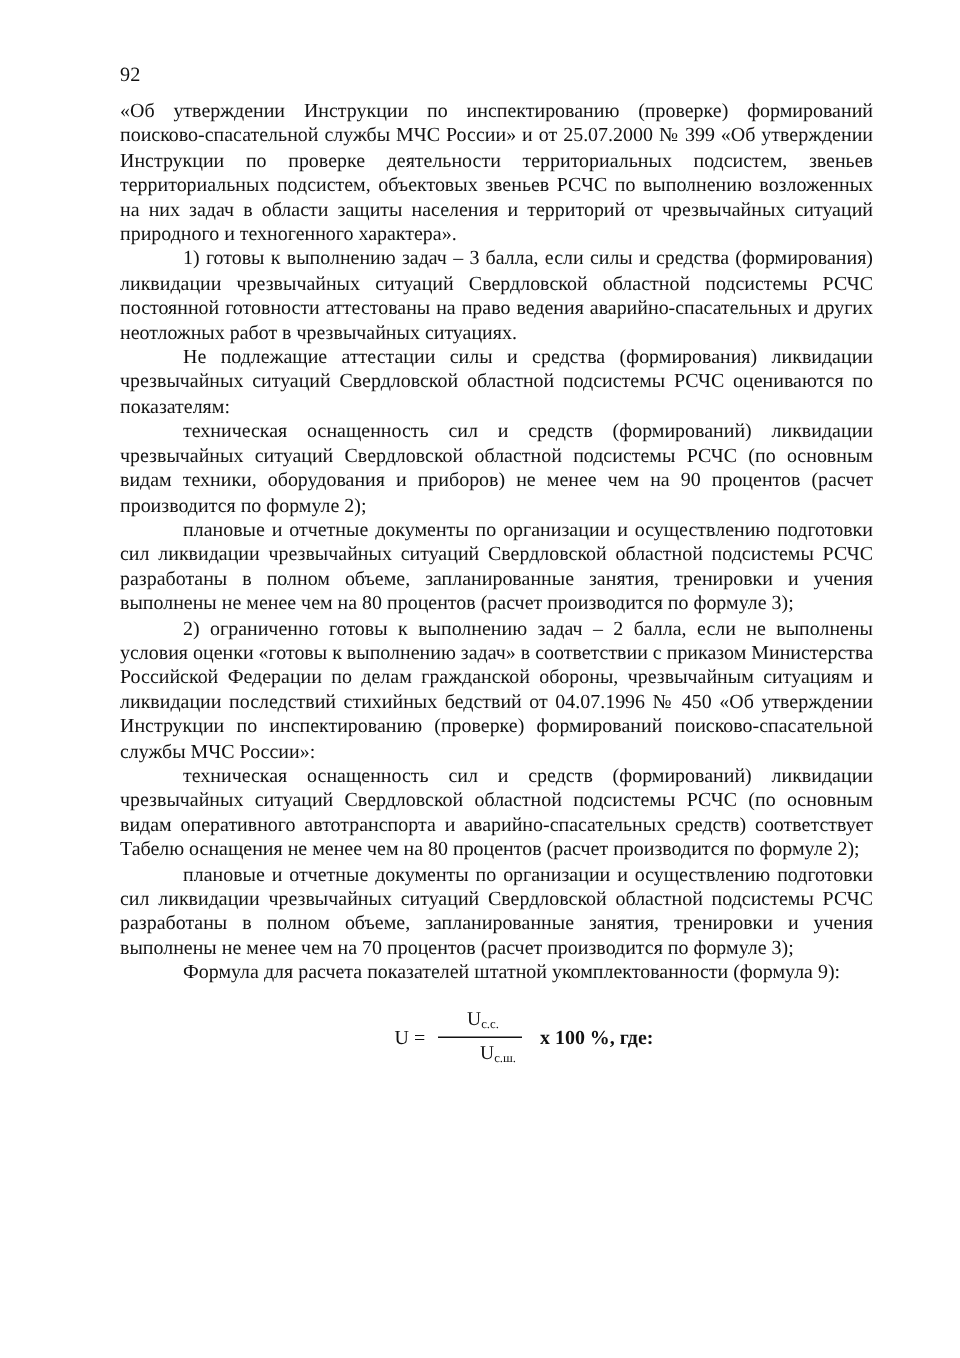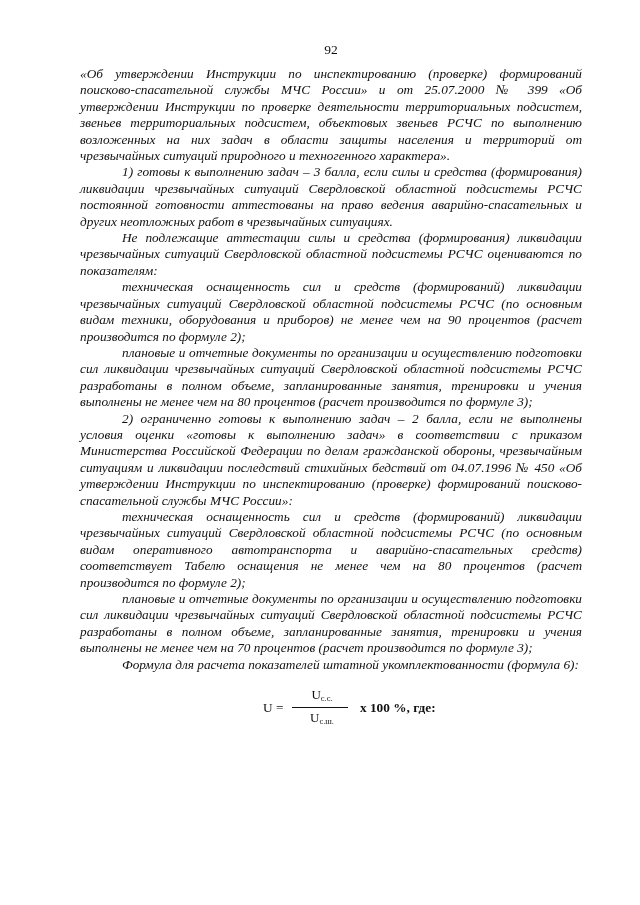--- a/index.html
+++ b/index.html
@@ -2,49 +2,49 @@
 <html><head>
   <meta charset="utf-8">
   <style>
     html, body { margin: 0; padding: 0; background: #ffffff; }
     body { width: 640px; height: 905px; position: relative; overflow: hidden; }
     .page {
       position: absolute; left: 80px; top: 0; width: 502px;
       font-family: "Liberation Serif", serif; font-size: 13.3px; line-height: 16.4px;
       color: #111;
     }
-    .pagenum { position: absolute; left: 0; width: 502px; top: 42px; text-align: center; font-size: 13.5px; }
+    .pagenum { position: absolute; left: 0; width: 502px; top: 42px; font-size: 13.5px; }
     .body { position: absolute; top: 66px; left: 0; width: 502px; }
-    p { margin: 0; text-align: justify; text-align-last: left; font-style: italic; }
+    p { margin: 0; text-align: justify; text-align-last: left; }
     .ind { text-indent: 42px; }
     .formula { position: relative; height: 54px; margin-top: 10px; margin-bottom: 4px; }
     .f-lhs { position: absolute; left: 183px; top: 17px; }
     .f-frac { position: absolute; left: 220px; top: 4px; width: 44px; text-align: center; }
     .f-num { display: block; font-size: 13px; }
     .f-line { display: block; border-top: 1px solid #111; margin: 1px 0 2px 0; width: 56px; margin-left: -8px; }
-    .f-den { display: block; font-size: 13px; }
+    .f-den { display: block; font-size: 13px; text-align: right; }
     .f-rhs { position: absolute; left: 280px; top: 17px; font-weight: bold; }
     sub { font-size: 8.5px; vertical-align: -2px; }
   </style>
 </head>
 <body>
 
 <div class="page">
   <div class="pagenum">92</div>
 
   <div class="body">
     <p>«Об утверждении Инструкции по инспектированию (проверке) формирований поисково-спасательной службы МЧС России» и от 25.07.2000 № 399 «Об утверждении Инструкции по проверке деятельности территориальных подсистем, звеньев территориальных подсистем, объектовых звеньев РСЧС по выполнению возложенных на них задач в области защиты населения и территорий от чрезвычайных ситуаций природного и техногенного характера».</p>
     <p class="ind">1) готовы к выполнению задач – 3 балла, если силы и средства (формирования) ликвидации чрезвычайных ситуаций Свердловской областной подсистемы РСЧС постоянной готовности аттестованы на право ведения аварийно-спасательных и других неотложных работ в чрезвычайных ситуациях.</p>
     <p class="ind">Не подлежащие аттестации силы и средства (формирования) ликвидации чрезвычайных ситуаций Свердловской областной подсистемы РСЧС оцениваются по показателям:</p>
     <p class="ind">техническая оснащенность сил и средств (формирований) ликвидации чрезвычайных ситуаций Свердловской областной подсистемы РСЧС (по основным видам техники, оборудования и приборов) не менее чем на 90 процентов (расчет производится по формуле 2);</p>
     <p class="ind">плановые и отчетные документы по организации и осуществлению подготовки сил ликвидации чрезвычайных ситуаций Свердловской областной подсистемы РСЧС разработаны в полном объеме, запланированные занятия, тренировки и учения выполнены не менее чем на 80 процентов (расчет производится по формуле 3);</p>
     <p class="ind">2) ограниченно готовы к выполнению задач – 2 балла, если не выполнены условия оценки «готовы к выполнению задач» в соответствии с приказом Министерства Российской Федерации по делам гражданской обороны, чрезвычайным ситуациям и ликвидации последствий стихийных бедствий от 04.07.1996 № 450 «Об утверждении Инструкции по инспектированию (проверке) формирований поисково-спасательной службы МЧС России»:</p>
     <p class="ind">техническая оснащенность сил и средств (формирований) ликвидации чрезвычайных ситуаций Свердловской областной подсистемы РСЧС (по основным видам оперативного автотранспорта и аварийно-спасательных средств) соответствует Табелю оснащения не менее чем на 80 процентов (расчет производится по формуле 2);</p>
     <p class="ind">плановые и отчетные документы по организации и осуществлению подготовки сил ликвидации чрезвычайных ситуаций Свердловской областной подсистемы РСЧС разработаны в полном объеме, запланированные занятия, тренировки и учения выполнены не менее чем на 70 процентов (расчет производится по формуле 3);</p>
-    <p class="ind">Формула для расчета показателей штатной укомплектованности (формула 6):</p>
+    <p class="ind">Формула для расчета показателей штатной укомплектованности (формула 9):</p>
 
     <div class="formula">
       <span class="f-lhs">U =</span>
       <span class="f-frac">
         <span class="f-num"><span>U</span><sub>с.с.</sub></span>
         <span class="f-line"></span>
         <span class="f-den"><span>U</span><sub>с.ш.</sub></span>
       </span>
       <span class="f-rhs">x 100 %, где:</span>
     </div>

